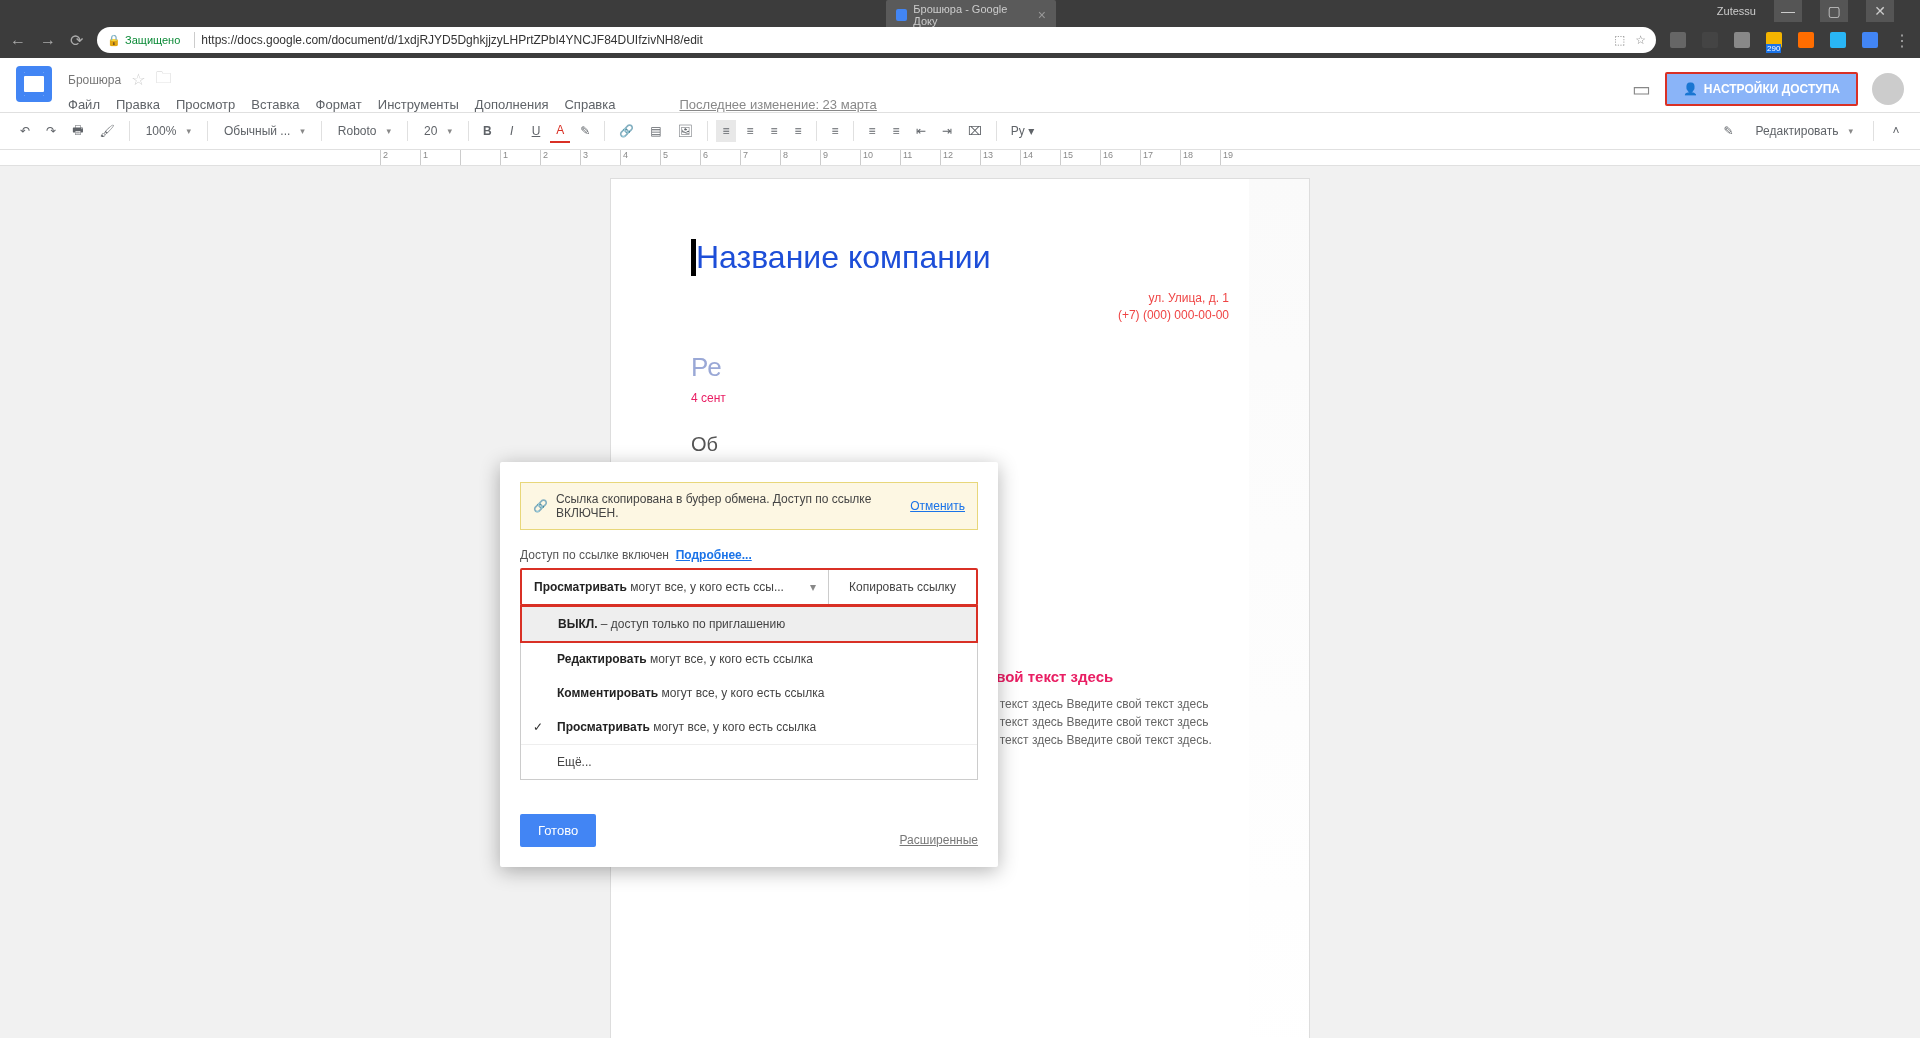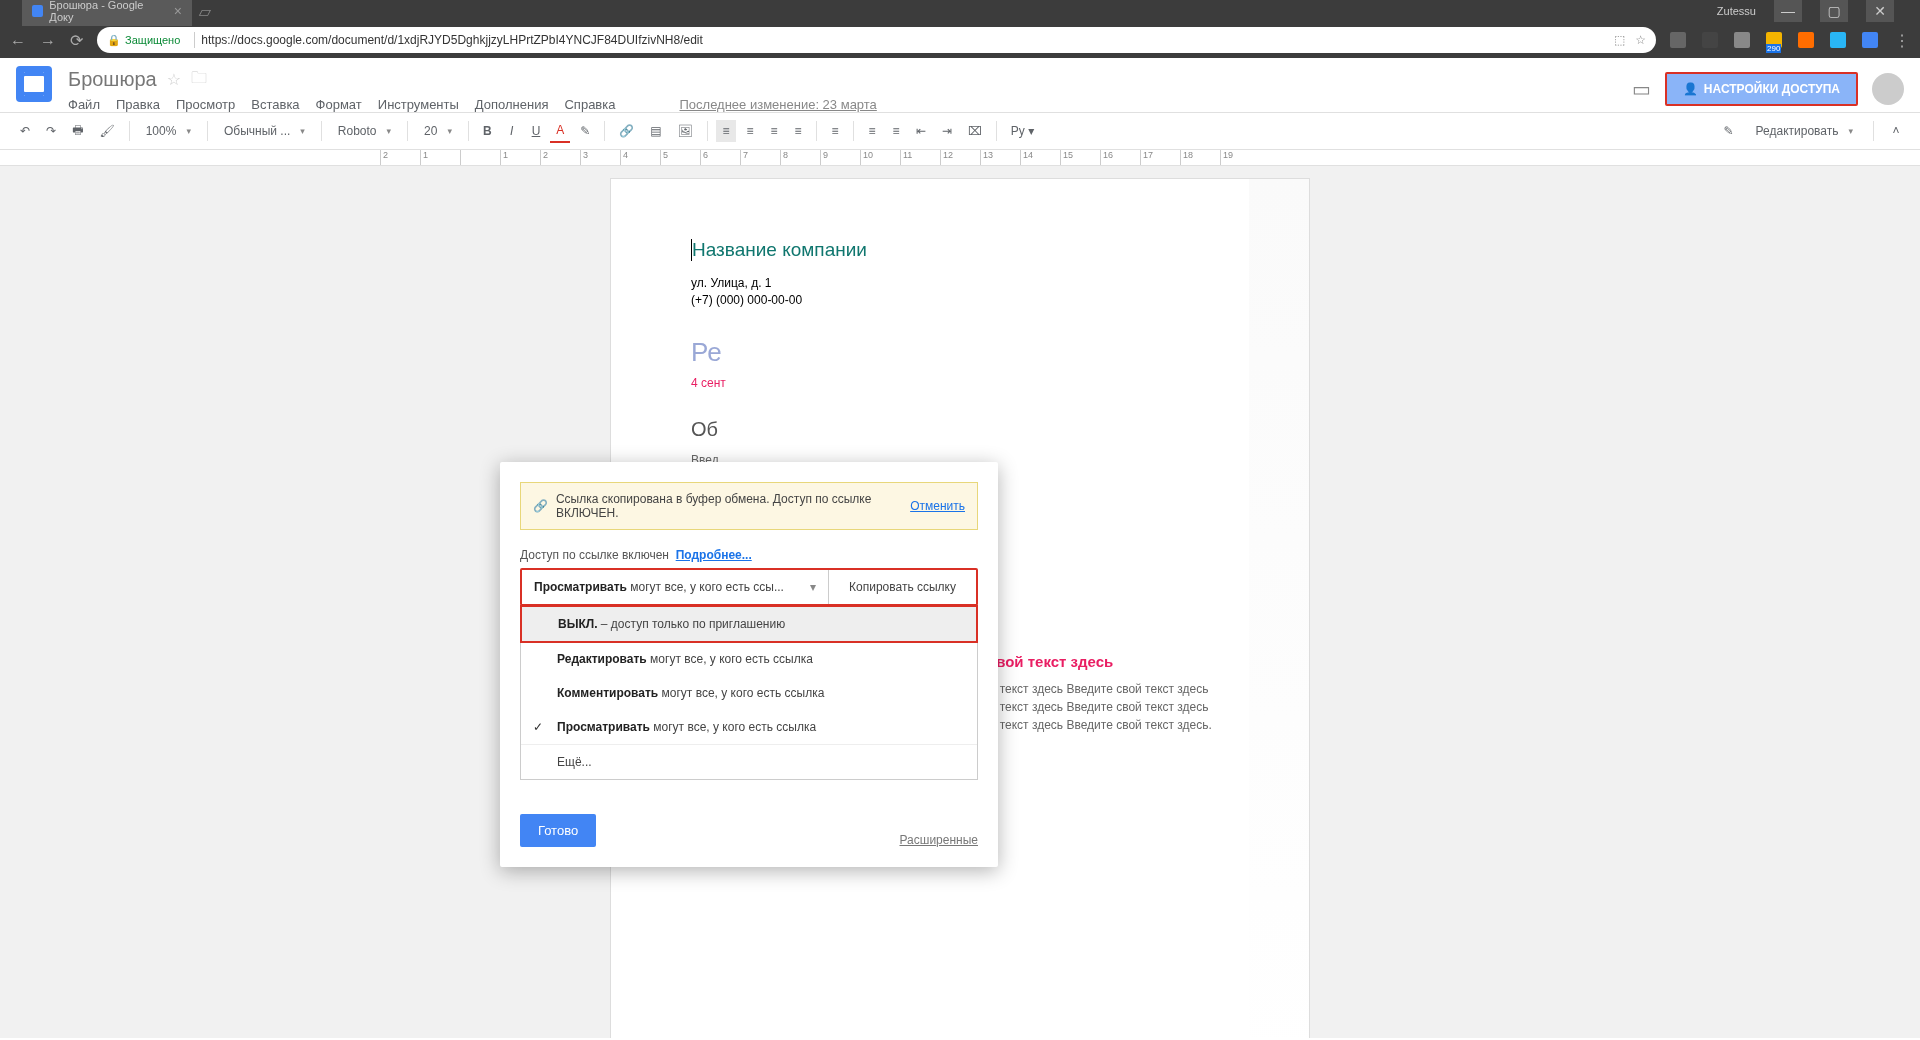--- a/index.html
+++ b/index.html
@@ -1,41 +1,41 @@
 <!DOCTYPE html>
 <html><head>
 <meta charset="utf-8">
 <style>
 * { margin: 0; padding: 0; box-sizing: border-box; font-family: Arial, "Helvetica Neue", sans-serif; }
 body { background: #fff; overflow: hidden; }
 
 
 .browser-chrome { background: #3c3c3c; height: 58px; }
-.tab-bar { height: 22px; display: flex; align-items: center; padding-left: 22px; }
+.tab-bar { height: 22px; display: flex; align-items: center; padding-left: 22px; flex-direction: column; }
 .tab { background: #5a5a5a; color: #ccc; font-size: 11px; padding: 3px 10px; border-radius: 2px 2px 0 0; display: flex; align-items: center; gap: 6px; max-width: 170px; }
 .tab .favicon { width: 12px; height: 12px; background: #4285f4; border-radius: 2px; }
 .tab .close { color: #999; font-size: 14px; margin-left: 4px; }
 .tab-ghost { width:18px; height:18px; margin-left:4px; display:flex; align-items:center; justify-content:center; color:#888; }
 .window-right { position:absolute; top:0; right:16px; display:flex; align-items:center; height:22px; color:#ccc; font-size:11px; gap:18px; padding-right:10px;}
 .win-btn { width:28px; height:22px; display:flex; align-items:center; justify-content:center; color:#ccc; font-size:14px; background:#555;}
 .addr-bar { height: 36px; display: flex; align-items: center; padding: 0 10px; gap: 14px; background:#3c3c3c;}
 .nav-icon { color: #aaa; font-size: 16px; }
 .url-box { flex: 1; background: #fff; border-radius: 14px; height: 26px; display: flex; align-items: center; padding: 0 10px; font-size: 12px; color: #333; }
 .url-secure { color: #0a8a36; font-size: 11px; display:flex; align-items:center; gap:4px; margin-right:8px;}
 .url-divider { width:1px; height:16px; background:#ccc; margin:0 6px;}
 .ext-icons { display:flex; gap:16px; align-items:center;}
 .ext-icon { width:16px; height:16px; background:#888; border-radius:2px;}
 
 
 .docs-header { background:#fff; padding: 8px 16px 0; display:flex; align-items:flex-start; }
 .docs-logo { width:36px; height:36px; background:#4285f4; border-radius:4px; margin-right:16px; display:flex; align-items:center; justify-content:center; }
 .docs-logo::after { content:""; width:20px; height:24px; background:#fff; border-radius:1px; box-shadow: inset 0 4px 0 #4285f4, inset 0 -4px 0 #4285f4, inset 0 10px 0 #fff, inset 0 -10px 0 #fff; }
 .docs-title-area { flex:1; }
 .docs-title-row { display:flex; align-items:center; gap:10px;}
-.docs-title { font-size:20px; color:#777; }
+.docs-title { font-size:12px; color:#777; }
 .star-icon { color:#ccc; font-size:16px;}
 .folder-icon { color:#ccc; font-size:16px;}
 .menu-bar { display:flex; gap:16px; font-size:13px; color:#5f6368; margin-top:4px;}
 .menu-item { cursor:pointer; }
 .menu-item.muted { color:#888; text-decoration:underline;padding-left:48px; }
 .header-right { display:flex; align-items:center; gap:14px; margin-top:6px;}
 .comments-btn { color:#888; font-size:20px;}
 .share-btn { background:#8ab4f8; color:#fff; padding:8px 16px; border-radius:2px; font-size:12px; font-weight:bold; display:flex; align-items:center; gap:6px; border:2px solid #d93025;}
 .avatar { width:32px; height:32px; border-radius:50%; background:#ccc; }
 
@@ -46,22 +46,22 @@
 .tb-sel { padding:4px 8px; display:flex; align-items:center; gap:4px;}
 .tb-drop::after { content:"▾"; font-size:9px; margin-left:6px; color:#888;}
 .toolbar-right { margin-left:auto; display:flex; align-items:center; gap:8px;}
 
 
 .canvas-area { background:#f1f1f1; height: calc(100vh - 58px - 56px - 38px); overflow:auto; position:relative;}
 .ruler { background:#fff; height:16px; border-bottom:1px solid #e0e0e0; font-size:9px; color:#888; display:flex; padding-left:380px;}
 .ruler span { width:40px; border-left:1px solid #ccc; padding-left:2px;}
 .page { background:#fff; width:700px; margin:12px auto 0; min-height:900px; border:1px solid #ddd; padding:60px 80px; position:relative;}
 .bg-deco { position:absolute; right:0; top:0; height:100%; width:60px; background:linear-gradient(#f5f5f5, #fff); opacity:0.5;}
-.c-title { color:#0f766e; font-size:19px; margin-bottom:14px; border-left:1px solid #000000; padding-left:0;}
-.c-addr { color:#000000; font-size:12px; line-height:1.4;}
+.c-title { color:#1d4ed8; font-size:32px; margin-bottom:14px; border-left:5px solid #000000; padding-left:0;}
+.c-addr { color:#ef4444; font-size:12px; line-height:1.4;text-align:right;}
 .c-h2 { color:#9aa8d6; font-size:26px; margin-top:28px;}
 .c-date { color:#e91e63; font-size:12px; margin-top:8px;}
 .c-h3 { color:#555; font-size:20px; margin-top:28px;}
 .c-body { color:#666; font-size:12px; margin-top:10px; line-height:1.5;}
 .pink-h { color:#e91e63; font-size:15px; font-weight:bold; margin-top:18px;}
 .two-col { display:flex; gap:20px; margin-top:20px;}
 .phone-art { width:210px; height:280px; background:#f0f0f0; border-radius:12px; position:relative; overflow:hidden;}
 .phone-pink { position:absolute; width:160px; height:280px; background:#ec407a; border-radius:14px; left:0; top:10px;}
 .phone-grey { position:absolute; width:160px; height:280px; background:#888; border-radius:14px; left:60px; top:30px;}
 .diamond { position:absolute; width:24px; height:24px; background:#e91e63; transform:rotate(45deg); left:128px; top:140px;}

